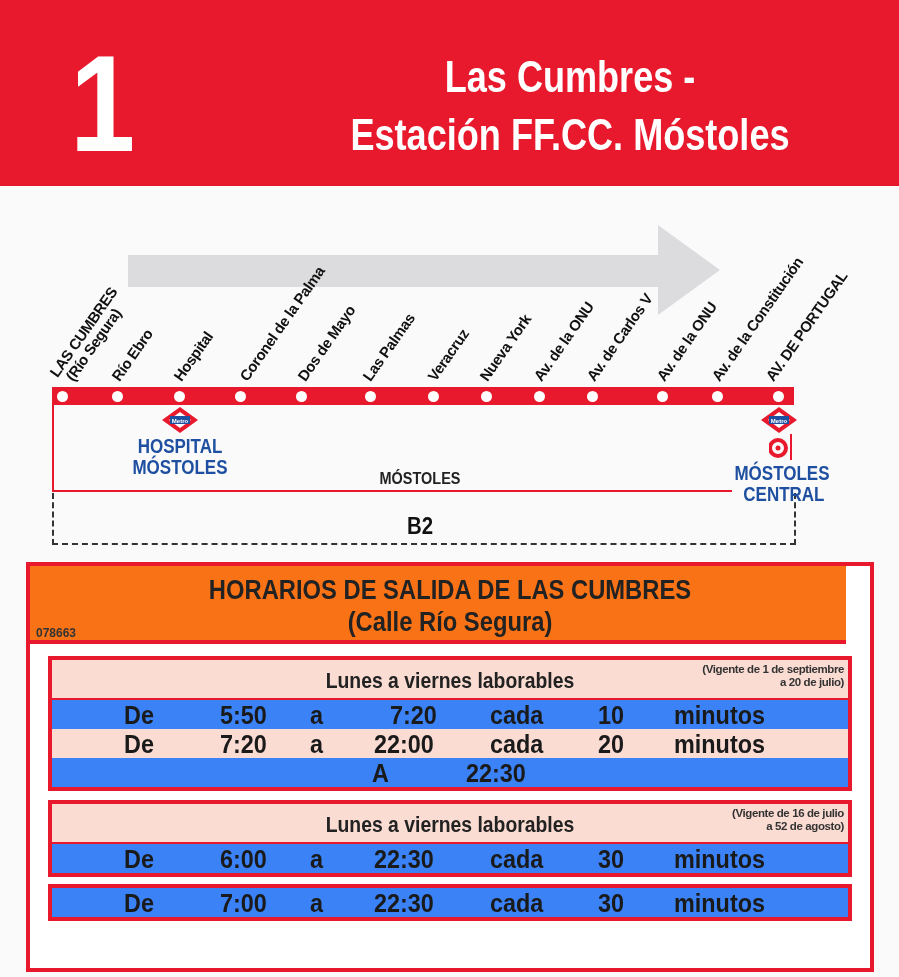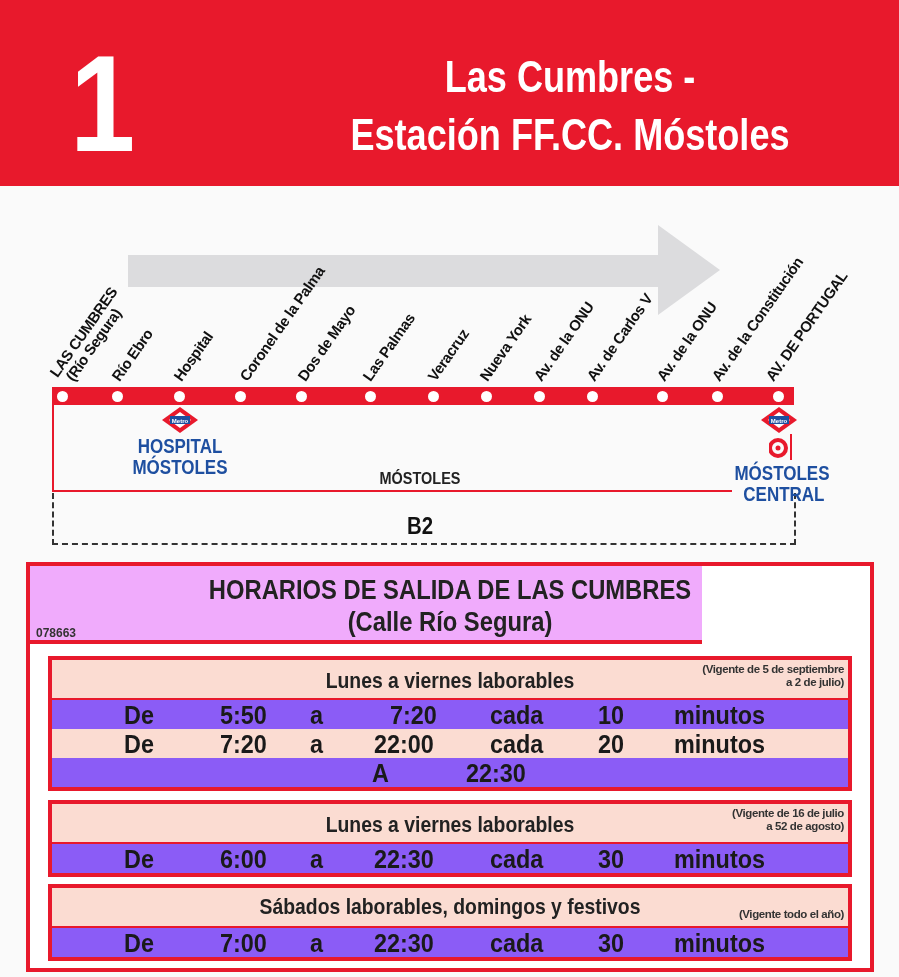--- a/index.html
+++ b/index.html
@@ -18,24 +18,24 @@
   .stop-dot { position:absolute; top:4px; width:11px; height:11px; border-radius:50%; background:#fff; }
   #municipio-box { left:52px; top:405px; width:740px; height:86px; border-left:2px solid #e8192c; }
   #municipio-line { left:52px; top:490px; width:680px; height:2px; background:#e8192c; }
   #municipio-label { left:330px; top:469px; width:180px; text-align:center; font-weight:bold; font-size:17px; color:#222; transform:scaleX(0.85); }
   #zone-box { left:52px; top:493px; width:740px; height:50px; border-left:2px dashed #333; border-right:2px dashed #333; border-bottom:2px dashed #333; border-top:none; }
   #zone-label { left:380px; top:512px; width:80px; text-align:center; font-weight:bold; font-size:24px; color:#111; transform:scaleX(0.85); }
   .metro-logo { position:absolute; width:36px; height:26px; }
   .station-name { position:absolute; color:#1e4fa0; font-weight:bold; font-size:20px; line-height:21px; text-align:center; transform:scaleX(0.85); }
   
   #tt-outer { left:26px; top:562px; width:840px; height:402px; border:4px solid #e8192c; background:#fff; }
-  #tt-head { left:0; top:0; width:672px; height:74px; background:#f0abfc; border-bottom:4px solid #e8192c; }
+  #tt-head { left:0; top:0; width:816px; height:74px; background:#f97316; border-bottom:4px solid #e8192c; }
   #tt-title { left:0; top:8px; width:840px; text-align:center; font-weight:bold; font-size:27px; color:#222; line-height:32px; transform:scaleX(0.88); }
   #tt-code { left:6px; top:60px; font-size:12px; font-weight:bold; color:#333; }
-  .block { position:absolute; left:18px; width:796px; border:4px solid #e8192c; background:#8b5cf6; }
+  .block { position:absolute; left:18px; width:796px; border:4px solid #e8192c; background:#3b82f6; }
   .block-head { height:38px; background:#fbdcd2; border-bottom:2px solid #e8192c; position:relative; }
   .block-title { position:absolute; left:0; width:796px; top:8px; text-align:center; font-size:22px; font-weight:bold; color:#222; transform:scaleX(0.88); }
   .block-note { position:absolute; right:4px; top:3px; text-align:right; font-size:11.5px; font-weight:bold; color:#333; line-height:13px; letter-spacing:-0.4px; }
   .row { height:29px; position:relative; font-weight:bold; font-size:26px; color:#1a1a1a; }
   .row.alt { background:#fbdcd2; }
   .row span { position:absolute; top:2px; line-height:26px; transform:scaleX(0.9); transform-origin:left top; }
 </style>
 </head>
 <body>
 
@@ -124,22 +124,22 @@
       <div>HORARIOS DE SALIDA DE LAS CUMBRES</div>
       <div>(Calle Río Segura)</div>
     </div>
     <div id="tt-code" class="abs">078663</div>
   </div>
 
   <div class="block" style="top:90px;">
     <div class="block-head">
       <div class="block-title">Lunes a viernes laborables</div>
       <div class="block-note">
-        <div>(Vigente de 5 de septiembre</div>
-        <div>a 2 de julio)</div>
+        <div>(Vigente de 1 de septiembre</div>
+        <div>a 20 de julio)</div>
       </div>
     </div>
     <div class="row">
       <span style="left:72px">De</span>
       <span style="left:168px">5:50</span>
       <span style="left:258px">a</span>
       <span style="left:338px">7:20</span>
       <span style="left:438px">cada</span>
       <span style="left:546px">10</span>
       <span style="left:622px">minutos</span>
@@ -172,26 +172,20 @@
       <span style="left:168px">6:00</span>
       <span style="left:258px">a</span>
       <span style="left:322px">22:30</span>
       <span style="left:438px">cada</span>
       <span style="left:546px">30</span>
       <span style="left:622px">minutos</span>
     </div>
   </div>
 
   <div class="block" style="top:318px;">
-    <div class="block-head">
-      <div class="block-title" style="top:6px">Sábados laborables, domingos y festivos</div>
-      <div class="block-note" style="top:20px">
-        <div>(Vigente todo el año)</div>
-      </div>
-    </div>
     <div class="row">
       <span style="left:72px">De</span>
       <span style="left:168px">7:00</span>
       <span style="left:258px">a</span>
       <span style="left:322px">22:30</span>
       <span style="left:438px">cada</span>
       <span style="left:546px">30</span>
       <span style="left:622px">minutos</span>
     </div>
   </div>

